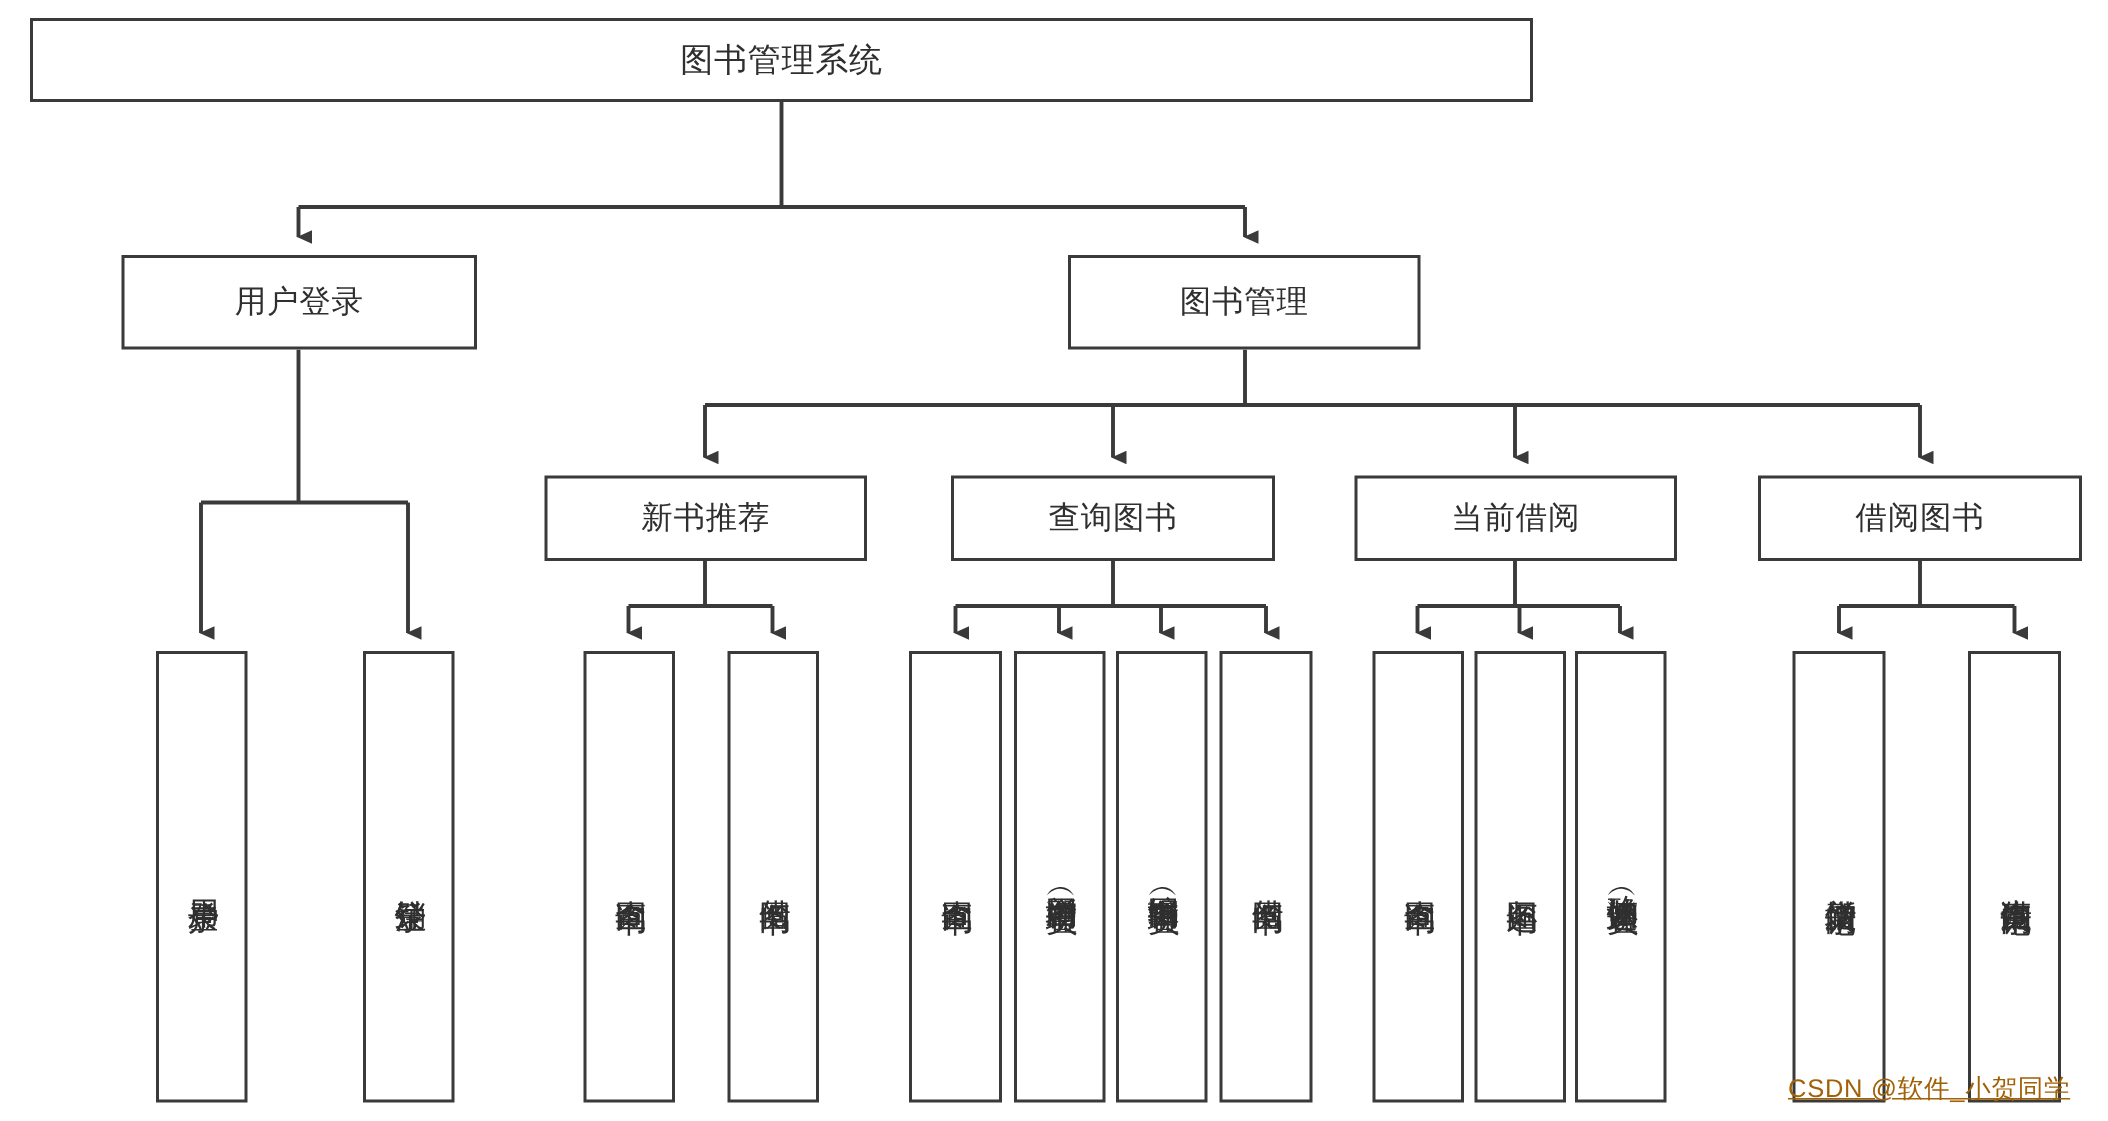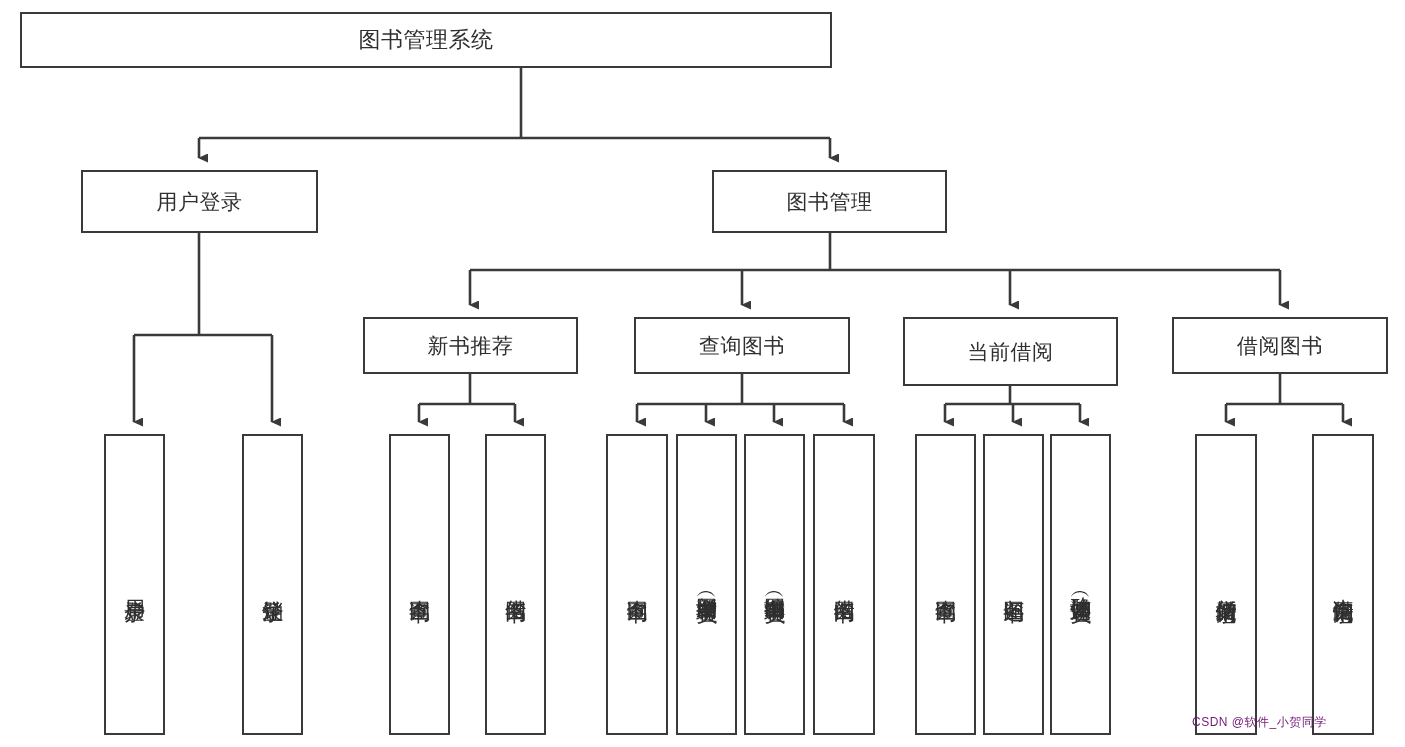--- a/index.html
+++ b/index.html
@@ -57,24 +57,25 @@
     writing-mode: vertical-rl;
     text-orientation: upright;
     font-size: 21px;
     line-height: 1.06;
     letter-spacing: 1px;
     white-space: nowrap;
     max-height: 100%;
   }
   #watermark {
     position: absolute;
-    color: #701a75;
-    font-size: 12px;
+    color: #a16207;
+    font-size: 17px;
     white-space: nowrap;
     letter-spacing: 0.5px;
+    text-decoration: underline;
   }
 </style>
 </head>
 <body>
 
 <div id="diagram-root">
 
   <svg id="edges-svg" viewBox="0 0 1405 747">
     <defs>
       <marker id="arrowhead" markerWidth="9" markerHeight="10" refX="4.5" refY="9" orient="auto" markerUnits="userSpaceOnUse">
@@ -124,38 +125,38 @@
       <path d="M 1080,404 L 1080,422" marker-end="url(#arrowhead)"></path>
     </g>
     <g stroke="#3a3a3a" stroke-width="2.6" fill="none">
       <path d="M 1280,374 L 1280,404"></path>
       <path d="M 1226,404 L 1343,404"></path>
       <path d="M 1226,404 L 1226,422" marker-end="url(#arrowhead)"></path>
       <path d="M 1343,404 L 1343,422" marker-end="url(#arrowhead)"></path>
     </g>
   </svg>
 
-  <div class="node horiz root" style="left:20px; top:12px; width:812px; height:56px;justify-content:center;">
+  <div class="node horiz root" style="left:20px; top:12px; width:1002px; height:56px;justify-content:center;">
     <span class="node-label">图书管理系统</span>
   </div>
 
   <div class="node horiz" style="left:81px; top:170px; width:237px; height:63px;">
     <span class="node-label">用户登录</span>
   </div>
   <div class="node horiz" style="left:363px; top:317px; width:215px; height:57px;">
     <span class="node-label">新书推荐</span>
   </div>
 
   <div class="node horiz" style="left:712px; top:170px; width:235px; height:63px;">
     <span class="node-label">图书管理</span>
   </div>
   <div class="node horiz" style="left:634px; top:317px; width:216px; height:57px;">
     <span class="node-label">查询图书</span>
   </div>
-  <div class="node horiz" style="left:903px; top:317px; width:215px; height:69px;">
+  <div class="node horiz" style="left:903px; top:317px; width:215px; height:57px;">
     <span class="node-label">当前借阅</span>
   </div>
   <div class="node horiz" style="left:1172px; top:317px; width:216px; height:57px;">
     <span class="node-label">借阅图书</span>
   </div>
 
   <div class="node vert" style="left:104px; top:434px; width:61px; height:301px;">
     <span class="node-label">用户登录</span>
   </div>
   <div class="node vert" style="left:242px; top:434px; width:61px; height:301px;">

